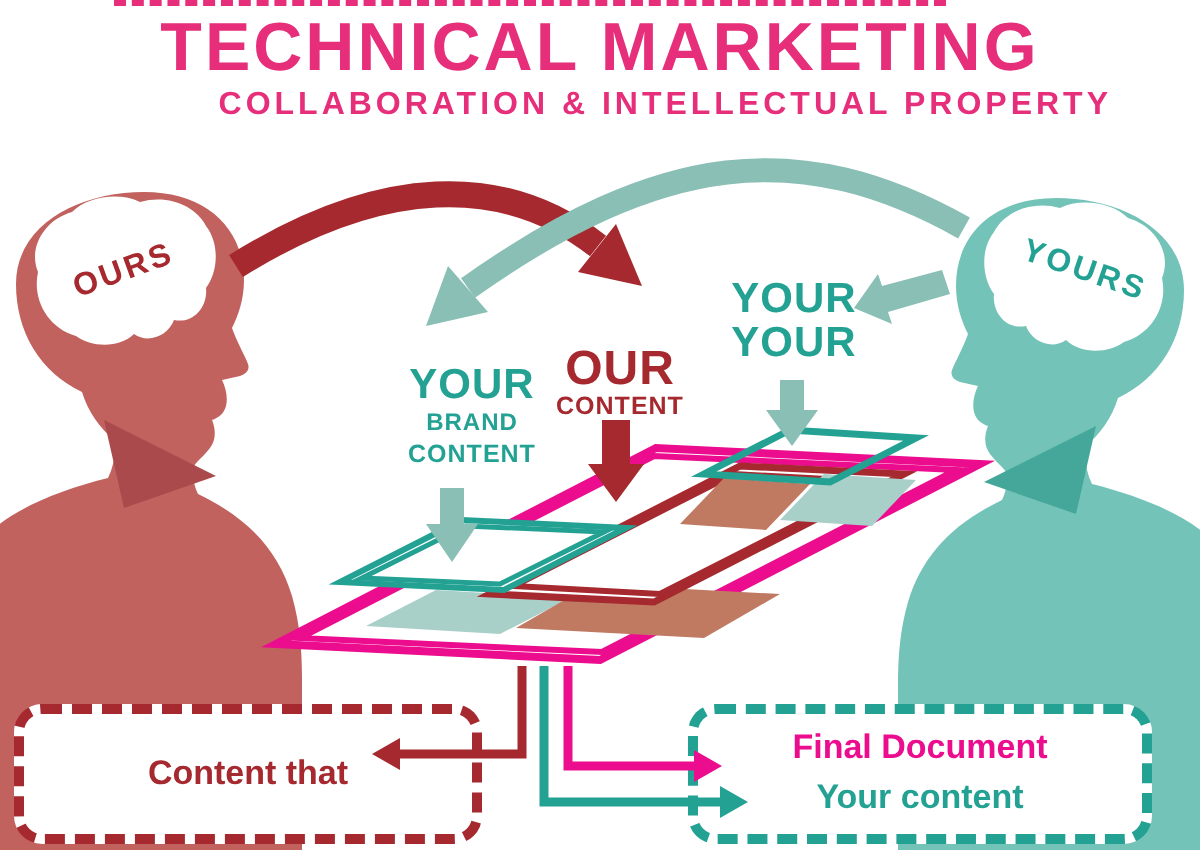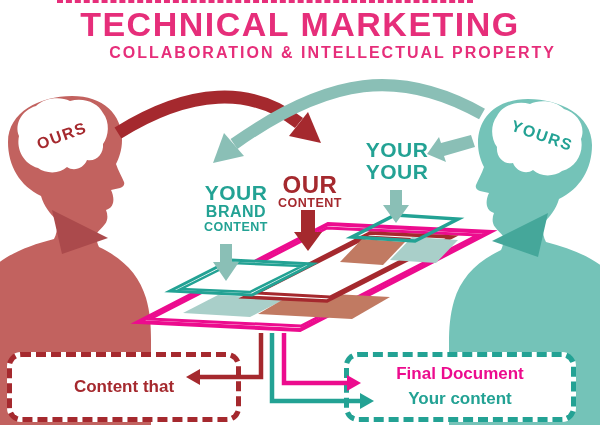--- a/index.html
+++ b/index.html
@@ -30,21 +30,21 @@
     position:absolute;z-index:3;font-weight:bold;font-size:16px;
     letter-spacing:1.5px;text-align:center;
   }
   #ours-label{left:24px;top:127px;width:76px;transform:rotate(-20deg);color:var(--dark_red,#a5292e);}
   #yours-label{left:500px;top:127px;width:84px;transform:rotate(19deg);color:var(--teal,#23a294);}
 
   .layer-label{position:absolute;z-index:3;text-align:center;font-weight:bold;letter-spacing:.5px;}
   .layer-label div{white-space:nowrap;}
   #brand-label{left:176px;top:182px;width:120px;color:var(--teal,#23a294);}
   #brand-label .l1{font-size:21px;line-height:21px;}
-  #brand-label .l2{font-size:16px;line-height:17px;}
+  #brand-label .l2{font-size:12px;line-height:17px;}
   #brand-label .l3{font-size:12.5px;line-height:14px;}
   #creative-label{left:252px;top:155px;width:116px;color:var(--dark_red,#a5292e);margin-top:18px;}
   #creative-label .l1{font-size:24px;line-height:23px;}
   #creative-label .l2{font-size:12.5px;line-height:14px;}
   #creative-label .l3{font-size:12.5px;line-height:14px;}
   #logo-label{left:340px;top:139px;width:114px;color:var(--teal,#23a294);}
   #logo-label .l1{font-size:21px;line-height:22px;}
   #logo-label .l2{font-size:21px;line-height:22px;}
 
   

